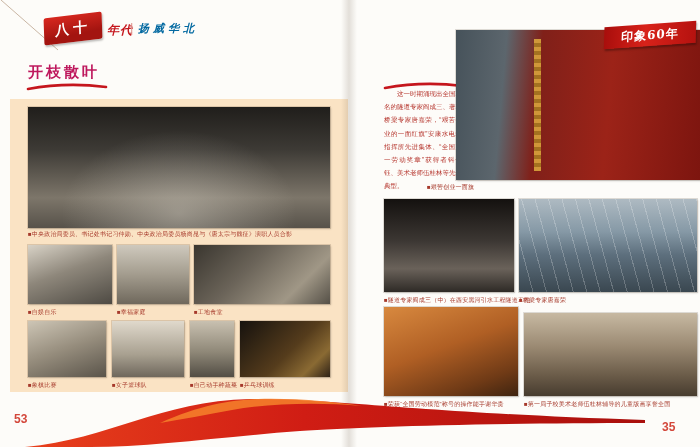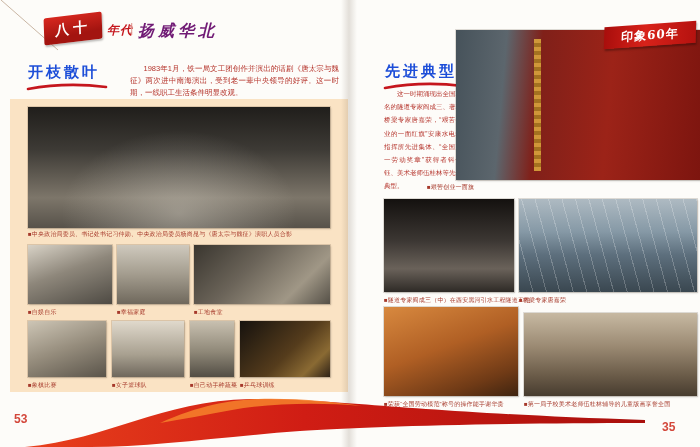--- a/index.html
+++ b/index.html
@@ -7,28 +7,28 @@
   .spread{position:relative;width:700px;height:447px;background:#fdfcf9;overflow:hidden;
           box-shadow:0 0 6px rgba(0,0,0,.25);}
   .abs{position:absolute;}
   
   .flag{left:44px;top:15px;width:58px;height:27px;background:linear-gradient(175deg,#d8281f,#a31410 70%);
         transform:skewY(-5deg) rotate(-2deg);border-radius:2px;display:flex;align-items:center;justify-content:center;
         box-shadow:1px 2px 2px rgba(0,0,0,.25);z-index:3;}
   .flag span{color:#fff;font-family:"DejaVu Serif",serif;font-weight:bold;font-size:14px;letter-spacing:4px;}
   .decade-label{left:107px;top:22px;color:#c5161d;font-weight:bold;font-size:12px;letter-spacing:1px;z-index:3;font-style:italic;}
   .hdr-div{left:130px;top:20px;color:#e09a93;font-size:13px;z-index:3;}
-  .series-title{left:138px;top:21px;color:#701a75;font-family:Liberation Sans, sans-serif;font-style:italic;
-        font-weight:bold;font-size:16px;letter-spacing:4px;z-index:3;}
+  .series-title{left:138px;top:21px;color:#0369a1;font-family:Liberation Sans, sans-serif;font-style:italic;
+        font-weight:bold;font-size:11px;letter-spacing:4px;z-index:3;}
   .brand-ribbon{left:604px;top:24px;width:92px;height:22px;background:linear-gradient(92deg,#a80e0c,#d8221a 45%,#b5120f);
         transform:rotate(-4deg) skewX(-6deg);display:flex;align-items:center;justify-content:center;
         box-shadow:1px 2px 2px rgba(0,0,0,.3);z-index:5;}
   .brand-ribbon span{color:#fff;font-family:"DejaVu Serif",serif;font-weight:bold;font-size:12px;letter-spacing:1px;}
   
-  .sec-title{color:#1d4ed8;font-family:"DejaVu Serif",serif;font-weight:bold;font-size:15px;letter-spacing:3px;z-index:2;}
+  .sec-title{color:#be185d;font-family:"DejaVu Serif",serif;font-weight:bold;font-size:15px;letter-spacing:3px;z-index:2;}
   .swoosh{z-index:2;}
   
   .intro{color:#b5342c;text-align:justify;z-index:2;}
   .intro-left{left:130px;top:63px;width:209px;font-size:7.5px;line-height:12px;text-indent:1.8em;}
   .intro-right{left:384px;top:87px;width:78px;font-size:6.5px;line-height:13.2px;text-indent:2em;}
   
   .peach{left:10px;top:99px;width:338px;height:293px;background:#fae3c4;z-index:1;}
   .photo{box-shadow:0 0 0 1px rgba(60,40,20,.15), 1px 1px 2px rgba(0,0,0,.18);z-index:2;}
   .caption{color:#a6392b;font-size:6px;white-space:nowrap;z-index:3;letter-spacing:.2px;}
   .pagenum{color:#d3473b;font-weight:bold;font-size:12px;z-index:6;}
@@ -74,21 +74,20 @@
 
   <div class="abs brand-ribbon">
     <span>印象60年</span>
   </div>
 
   <div class="abs sec-title" style="left:28px;top:63px;">开枝散叶</div>
   <svg class="abs swoosh" style="left:26px;top:82px;" width="84" height="9">
     <path d="M2,7 Q40,0 80,5" stroke="#c5161d" stroke-width="2.6" fill="none" stroke-linecap="round"></path>
   </svg>
 
-  <div class="abs intro intro-left">1983年1月，铁一局文工团创作并演出的话剧《唐太宗与魏征》两次进中南海演出，受到老一辈中央领导的好评。这一时期，一线职工生活条件明显改观。</div>
 
   <div class="abs peach"></div>
 
   <div class="abs photo ph-troupe" style="left:28px;top:107px;width:302px;height:121px;"></div>
   <div class="abs caption" style="left:28px;top:230px;">■中央政治局委员、书记处书记习仲勋、中央政治局委员杨尚昆与《唐太宗与魏征》演职人员合影</div>
 
   <div class="abs photo ph-leisure" style="left:28px;top:245px;width:84px;height:59px;"></div>
   <div class="abs photo ph-family" style="left:117px;top:245px;width:72px;height:59px;"></div>
   <div class="abs photo ph-canteen" style="left:194px;top:245px;width:136px;height:59px;"></div>
   <div class="abs caption" style="left:28px;top:308px;">■自娱自乐</div>
@@ -99,21 +98,20 @@
   <div class="abs photo ph-basket" style="left:112px;top:321px;width:72px;height:56px;"></div>
   <div class="abs photo ph-veg" style="left:190px;top:321px;width:44px;height:56px;"></div>
   <div class="abs photo ph-pingpong" style="left:240px;top:321px;width:90px;height:56px;"></div>
   <div class="abs caption" style="left:28px;top:381px;">■象棋比赛</div>
   <div class="abs caption" style="left:112px;top:381px;">■女子篮球队</div>
   <div class="abs caption" style="left:190px;top:381px;">■自己动手种蔬菜</div>
   <div class="abs caption" style="left:240px;top:381px;">■乒乓球训练</div>
 
   <div class="abs pagenum" style="left:14px;top:412px;">53</div>
 
-  <div class="abs sec-title" style="left:385px;top:62px;">先进典型</div>
   <svg class="abs swoosh" style="left:383px;top:81px;" width="84" height="9">
     <path d="M2,7 Q40,0 80,5" stroke="#c5161d" stroke-width="2.6" fill="none" stroke-linecap="round"></path>
   </svg>
 
   <div class="abs intro intro-right">这一时期涌现出全国著名的隧道专家阎成三、著名桥梁专家唐嘉荣，“艰苦创业的一面红旗”安康水电站指挥所先进集体、“全国五一劳动奖章”获得者钭俊钰、美术老师伍桂林等先进典型。</div>
 
   <div class="abs photo ph-banner" style="left:456px;top:30px;width:244px;height:150px;">
     <div class="gold-strip"></div>
   </div>
   <div class="abs caption" style="left:427px;top:183px;">■艰苦创业一面旗</div>

